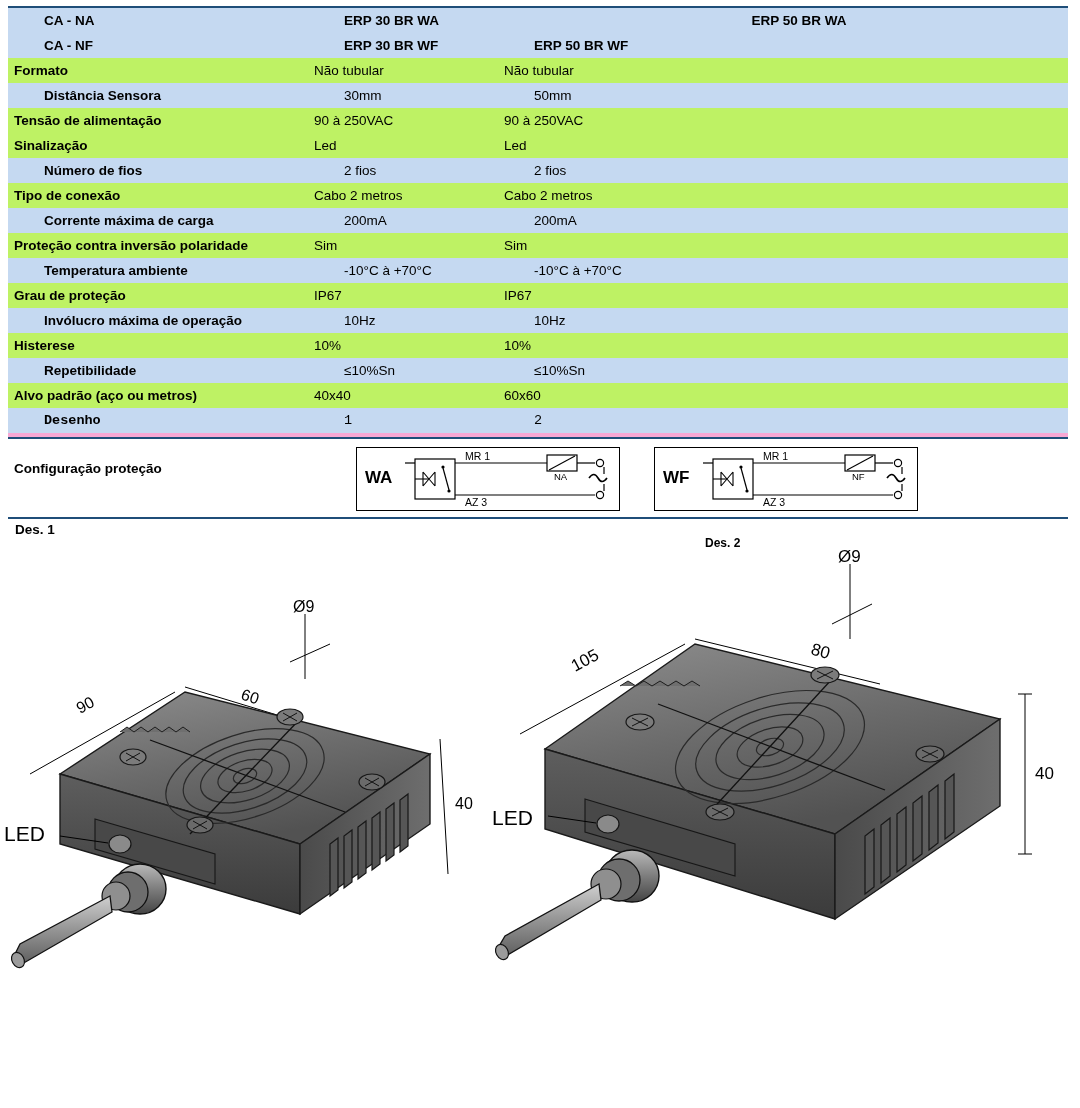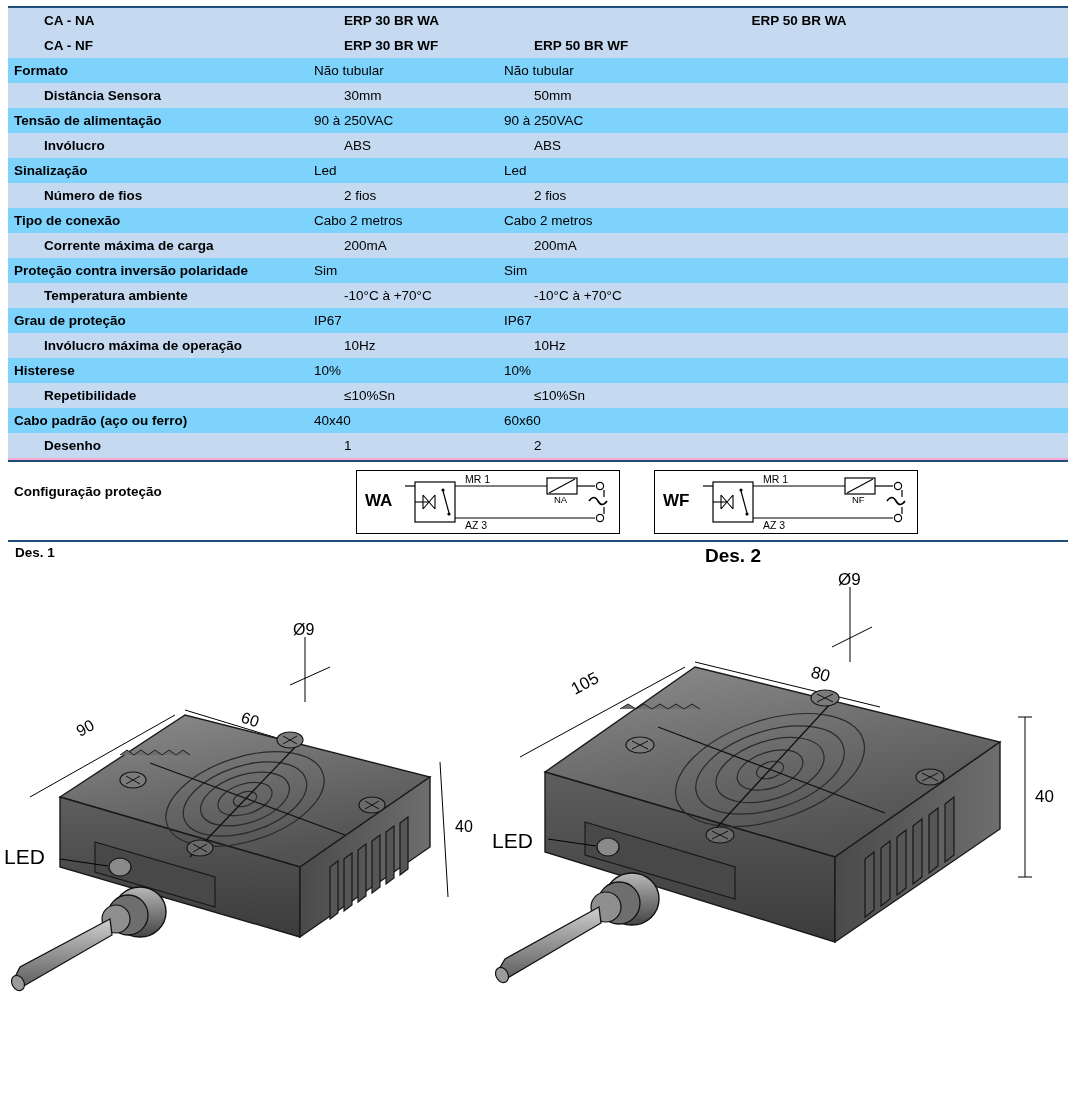--- a/index.html
+++ b/index.html
@@ -25,26 +25,26 @@
   table.spec col.c2{width:190px;}
   table.spec col.c3{width:570px;}
   table.spec td{
     padding:2px 4px 2px 6px;
     font-size:13.5px;
     line-height:1.45;
     vertical-align:middle;
     height:21px;
   }
   tr.shade td{background:#c5d9f1;padding-left:36px;}
-  tr.plain td{background:#7dd3fc;}
+  tr.plain td{background:#bef264;}
   td.label{font-weight:bold;}
   td.val{font-weight:normal;}
   tr.head td{font-weight:bold;}
   .topline{border-top:2px solid #1f4e79;}
-  .botline{border-bottom:2px solid #f9a8d4;}
+  .botline{border-bottom:4px solid #f9a8d4;font-family:Liberation Mono, monospace;}
 
   
   .cfg{
     position:relative;
     margin:0 0 0 8px;
     width:1060px;
     height:78px;
     border-top:2px solid #1f4e79;
     border-bottom:2px solid #1f4e79;
   }
@@ -62,21 +62,21 @@
   .diagbox.d2{left:646px;width:262px;}
   .diagbox .tag{
     position:absolute;left:8px;top:20px;
     font-weight:bold;font-size:17px;
   }
   .diagbox svg{position:absolute;left:0;top:0;}
 
   
   .deslabels{position:relative;height:22px;margin:3px 0 0 15px;width:1060px;}
   .deslabels .d1{position:absolute;left:0;top:0;font-weight:bold;font-size:13.5px;}
-  .deslabels .d2{position:absolute;left:690px;top:0;font-weight:bold;font-size:19px;}
+  .deslabels .d2{position:absolute;left:690px;top:14px;font-weight:bold;font-size:12px;}
 
   
   .drawings{position:relative;width:1080px;height:575px;}
   .draw{position:absolute;top:0;}
   .draw.left{left:0;width:500px;height:575px;}
   .draw.right{left:480px;width:600px;height:575px;}
   .led-text{
     position:absolute;font-size:21px;font-family:"Liberation Sans",sans-serif;
   }
   .led-text.l1{left:4px;top:855px;}
@@ -113,25 +113,20 @@
         <tr class="shade">
           <td class="label">Distância Sensora</td>
           <td class="val">30mm</td>
           <td class="val">50mm</td>
         </tr>
         <tr class="plain">
           <td class="label">Tensão de alimentação</td>
           <td class="val">90 à 250VAC</td>
           <td class="val">90 à 250VAC</td>
         </tr>
-        <tr class="shade">
-          <td class="label">Invólucro</td>
-          <td class="val">ABS</td>
-          <td class="val">ABS</td>
-        </tr>
         <tr class="plain">
           <td class="label">Sinalização</td>
           <td class="val">Led</td>
           <td class="val">Led</td>
         </tr>
         <tr class="shade">
           <td class="label">Número de fios</td>
           <td class="val">2 fios</td>
           <td class="val">2 fios</td>
         </tr>
@@ -169,21 +164,21 @@
           <td class="label">Histerese</td>
           <td class="val">10%</td>
           <td class="val">10%</td>
         </tr>
         <tr class="shade">
           <td class="label">Repetibilidade</td>
           <td class="val">≤10%Sn</td>
           <td class="val">≤10%Sn</td>
         </tr>
         <tr class="plain">
-          <td class="label">Cabo padrão (aço ou ferro)</td>
+          <td class="label">Alvo padrão (aço ou metros)</td>
           <td class="val">40x40</td>
           <td class="val">60x60</td>
         </tr>
         <tr class="shade botline">
           <td class="label">Desenho</td>
           <td class="val">1</td>
           <td class="val">2</td>
         </tr>
       </tbody>
   </table>

